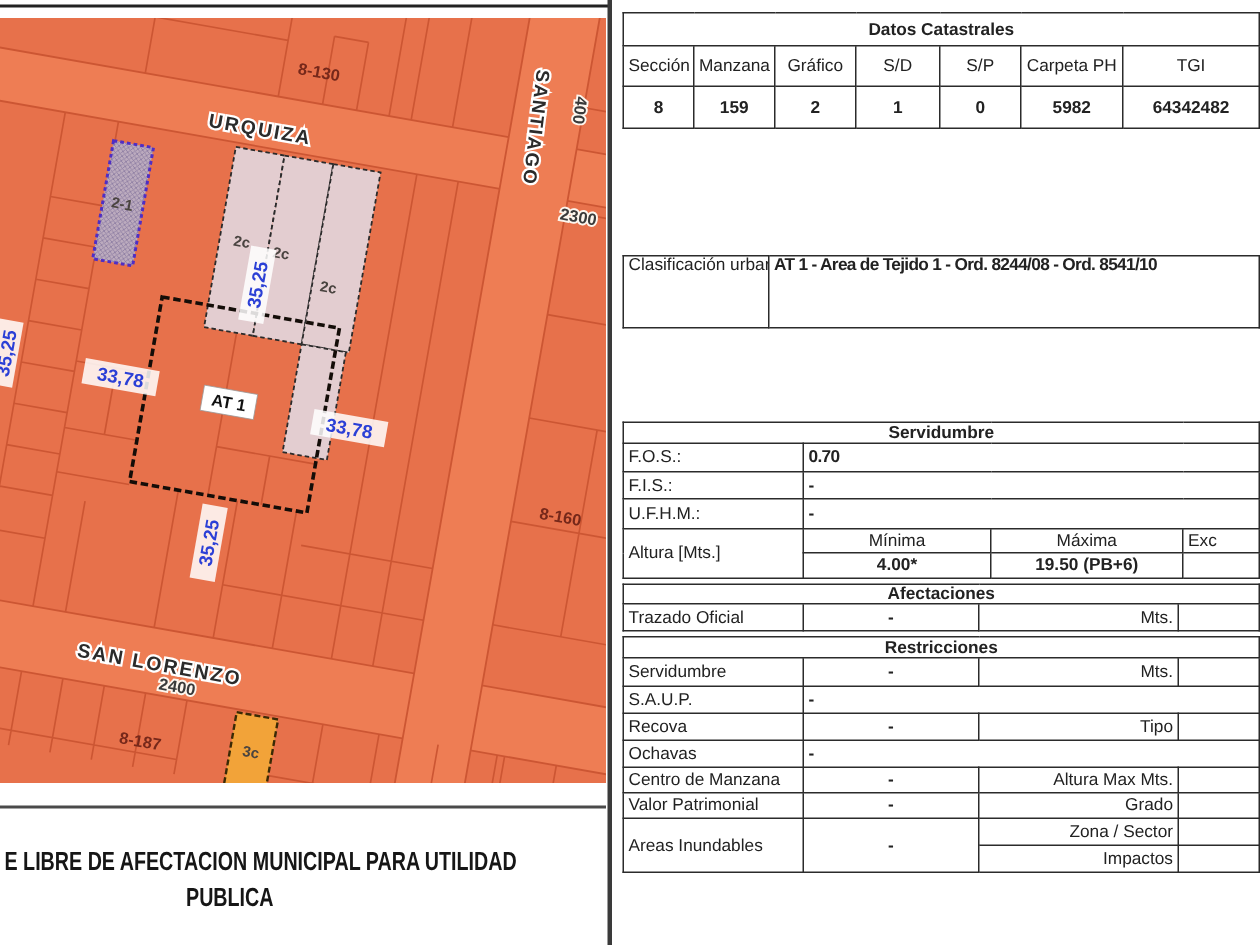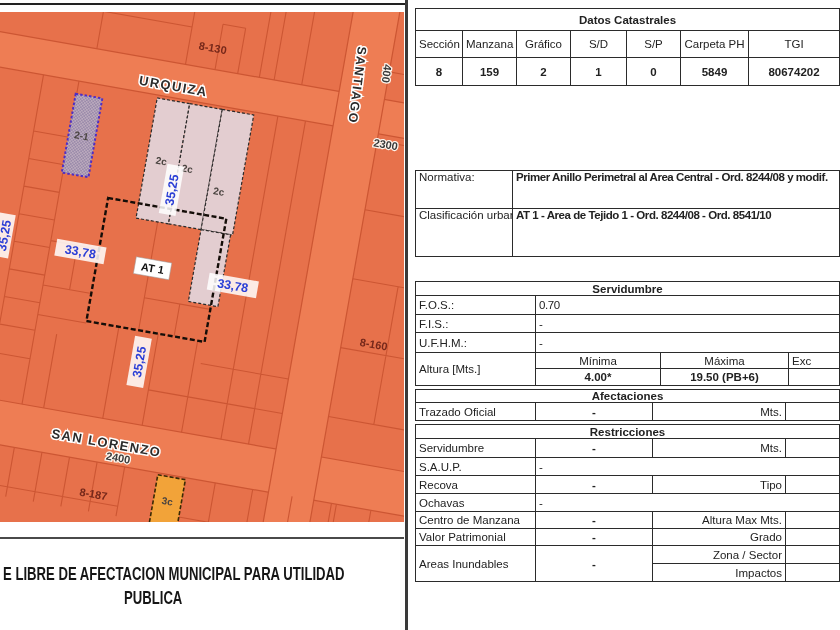--- a/index.html
+++ b/index.html
@@ -17,21 +17,21 @@
         white-space:nowrap;transform:scaleX(0.75);transform-origin:0 50%;}
 
   .right-panel{position:absolute;left:408px;top:0;width:432px;height:630px;background:#fff;}
   table.tbl{position:absolute;left:7px;width:424px;border-collapse:collapse;table-layout:fixed;}
   table.tbl td{border:1.5px solid #2b2b2b;overflow:hidden;white-space:nowrap;padding:0 3px;font-size:11.5px;color:#222;}
   td.cap{font-weight:bold;text-align:center;font-size:12.5px;color:#0d0d0d;line-height:12px;}
   td.hdr{font-size:11px;text-align:center;color:#333;}
   td.bval{font-weight:bold;font-size:13px;text-align:center;color:#0d0d0d;}
   td.lbl{font-size:11.5px;color:#2e2e2e;}
   td.lbl2{font-size:11.5px;color:#2e2e2e;white-space:normal;line-height:12.5px;vertical-align:top;padding-top:3px;}
-  td.val{font-weight:normal;font-size:12px;color:#0d0d0d;letter-spacing:-0.45px;}
+  td.val{font-weight:bold;font-size:12px;color:#0d0d0d;letter-spacing:-0.45px;}
   td.valtop{font-weight:bold;font-size:12px;color:#0d0d0d;letter-spacing:-0.45px;vertical-align:top;padding-top:3px;}
   td.dashc{font-weight:bold;font-size:12px;text-align:center;color:#0d0d0d;}
   td.unit{font-size:11.5px;text-align:right;color:#2e2e2e;}
   td.exc{font-size:11.5px;color:#2e2e2e;padding:0 1px;}
   .t-norm-lbl{vertical-align:top;padding-top:3px;}
 
   svg text{font-family:"Liberation Sans",sans-serif;}
   .street-name{font-size:13px;font-weight:bold;fill:#2b2b2b;letter-spacing:1.5px;
                paint-order:stroke;stroke:#ffffff;stroke-width:3px;}
   .street-num{font-size:11px;font-weight:bold;fill:#3a3a3a;paint-order:stroke;stroke:#fdf6ee;stroke-width:2.5px;}
@@ -167,36 +167,32 @@
         <td class="hdr">S/P</td>
         <td class="hdr">Carpeta PH</td>
         <td class="hdr">TGI</td>
       </tr>
       <tr style="height:28px">
         <td class="bval">8</td>
         <td class="bval">159</td>
         <td class="bval">2</td>
         <td class="bval">1</td>
         <td class="bval">0</td>
-        <td class="bval">5849</td>
-        <td class="bval">80674202</td>
+        <td class="bval">5982</td>
+        <td class="bval">64342482</td>
       </tr>
     </tbody>
       </table>
 
     <table class="tbl" style="top:170px;">
       <colgroup>
           <col style="width:97px">
           <col style="width:327px">
         </colgroup>
       <tbody>
-      <tr style="height:38px">
-        <td class="lbl t-norm-lbl">Normativa:</td>
-        <td class="valtop">Primer Anillo Perimetral al Area Central - Ord. 8244/08 y modif.</td>
-      </tr>
       <tr style="height:48px">
         <td class="lbl2">Clasificación urbanística</td>
         <td class="valtop">AT 1 - Area de Tejido 1 - Ord. 8244/08 - Ord. 8541/10</td>
       </tr>
     </tbody>
       </table>
 
     <table class="tbl" style="top:281px;">
       <colgroup>
           <col style="width:120px">

